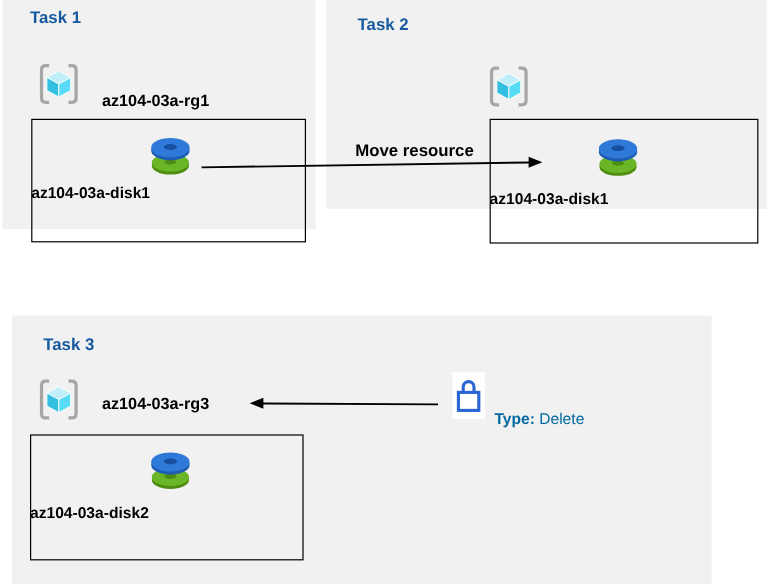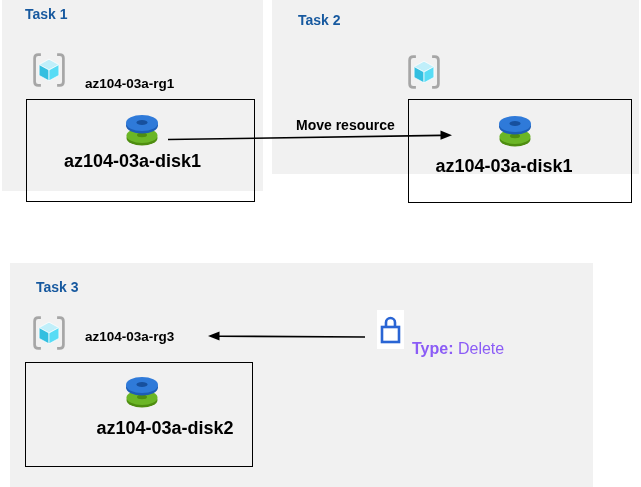--- a/index.html
+++ b/index.html
@@ -4,26 +4,26 @@
 <style>
   html,body{margin:0;padding:0;background:#ffffff;}
   .canvas{
     position:relative;width:641px;height:487px;background:#ffffff;
     font-family:"Liberation Sans",sans-serif;overflow:hidden;
   }
   .task-panel{position:absolute;background:#F1F1F1;}
   .task-title{position:absolute;font-size:14px;font-weight:bold;color:#17599F;white-space:nowrap;}
   .bold-label{position:absolute;font-size:13.5px;font-weight:bold;color:#000;line-height:16px;white-space:nowrap;}
   .inner-box{position:absolute;border:1.5px solid #000;box-sizing:border-box;background:transparent;}
-  .centered-label{position:absolute;font-size:18px;font-weight:bold;color:#000;line-height:16px;text-align:center;white-space:nowrap;}
+  .centered-label{position:absolute;font-size:13px;font-weight:bold;color:#000;line-height:16px;text-align:left;white-space:nowrap;}
   .icon{position:absolute;}
   .arrow-layer{position:absolute;left:0;top:0;width:641px;height:487px;pointer-events:none;}
   .move-label{position:absolute;font-size:14px;font-weight:bold;color:#000;line-height:18px;white-space:nowrap;}
   .lock-bg{position:absolute;background:#ffffff;}
-  .lock-type-line{position:absolute;font-size:16px;color:#8b5cf6;line-height:16px;white-space:nowrap;}
+  .lock-type-line{position:absolute;font-size:13px;color:#0369a1;line-height:16px;white-space:nowrap;}
   .lock-type-line .t-label{font-weight:bold;}
   .lock-type-line .t-value{font-weight:normal;}
 </style>
 </head>
 <body>
 
 <div class="canvas">
 
   <div class="task-panel" style="left:2px;top:0;width:261px;height:191px;">
     <div class="task-title" style="left:23px;top:6px;">Task 1</div>
@@ -91,21 +91,21 @@
     <div class="inner-box" style="left:15px;top:99px;width:228px;height:105px;"></div>
 
     <svg class="icon" style="left:113px;top:112px;" width="38" height="36" viewBox="0 0 38 36">
       <ellipse cx="19" cy="25" rx="15.5" ry="7.5" fill="#4E8D10"></ellipse>
       <ellipse cx="19" cy="22.5" rx="15.5" ry="7.5" fill="#6BB626"></ellipse>
       <ellipse cx="19" cy="22" rx="5" ry="2.2" fill="#4E8D10"></ellipse>
       <ellipse cx="19" cy="12.5" rx="16" ry="8" fill="#1D5DB5"></ellipse>
       <ellipse cx="19" cy="10" rx="16" ry="8" fill="#2F7AD9"></ellipse>
       <ellipse cx="19" cy="9.5" rx="5.5" ry="2.4" fill="#17509E"></ellipse>
     </svg>
-    <div class="centered-label" style="left:15px;top:157px;width:218px;margin-left:31px;">az104-03a-disk2</div>
+    <div class="centered-label" style="left:15px;top:157px;width:218px;">az104-03a-disk2</div>
 
     <div class="lock-bg" style="left:367px;top:47px;width:27px;height:39px;"></div>
     <svg class="icon" style="left:367px;top:47px;" width="27" height="39" viewBox="0 0 27 39">
       <rect x="5" y="17" width="17" height="15" fill="#ffffff" stroke="#2A65D4" stroke-width="2.6"></rect>
       <path d="M9,17 V12.5 a4.5,4.5 0 0 1 9,0 V17" fill="none" stroke="#2A65D4" stroke-width="2.6"></path>
     </svg>
     <div class="lock-type-line" style="left:402px;top:78px;">
       <span class="t-label">Type:</span>
       <span class="t-value">Delete</span>
     </div>

